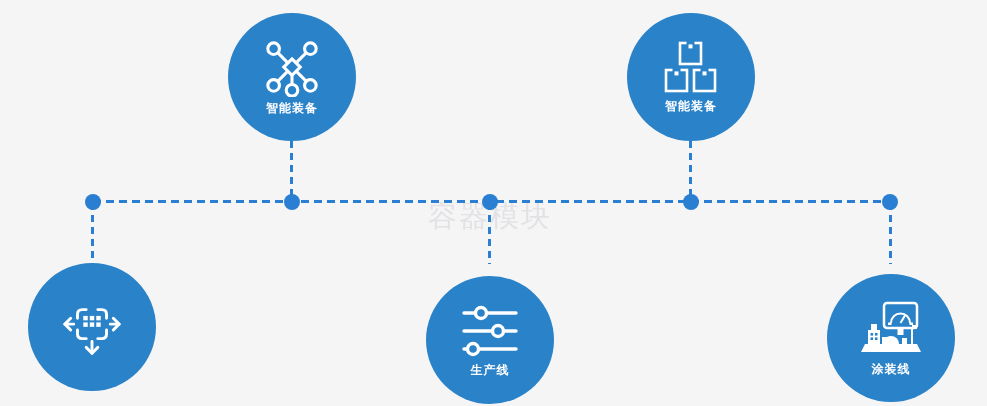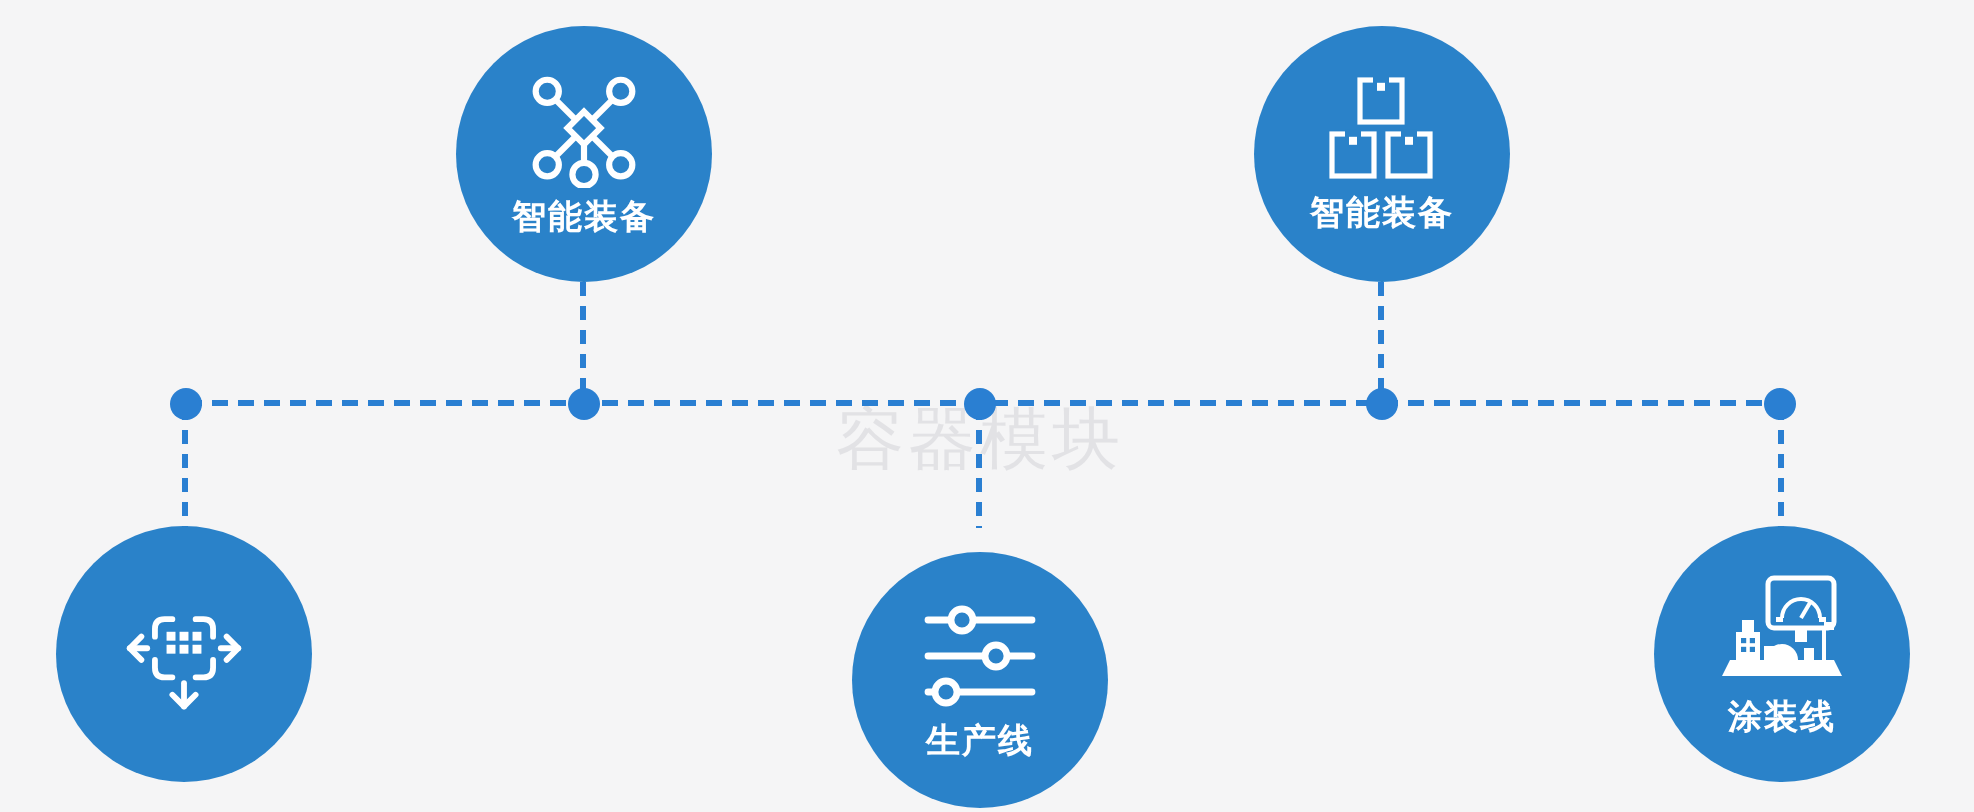--- a/index.html
+++ b/index.html
@@ -13,21 +13,21 @@
     height: 406px;
     background: var(--background, #f5f5f6);
     overflow: hidden;
   }
   
   .watermark {
     position: absolute;
     left: 490px;
     top: 197px;
     transform: translateX(-50%);
-    font-size: 34px;
+    font-size: 29px;
     letter-spacing: 2px;
     color: var(--watermark-gray, #e2e2e5);
     z-index: 1;
     white-space: nowrap;
     user-select: none;
   }
   
   .h-dash {
     position: absolute;
     height: 3px;
@@ -73,26 +73,26 @@
     display: flex;
     flex-direction: column;
     align-items: center;
     justify-content: center;
     z-index: 4;
   }
   .node-smart      { left: 228px; top: 13px; }
   .node-warehouse  { left: 627px; top: 13px; }
   .node-logistics  { left: 28px;  top: 263px; }
   .node-production { left: 426px; top: 276px; }
-  .node-painting   { left: 827px; top: 263px; }
+  .node-painting   { left: 827px; top: 274px; }
   .node svg { display: block; margin-top: 2px; }
   .node-label {
     margin-top: 3px;
     color: var(--label-white, #ffffff);
-    font-size: 17px;
+    font-size: 12px;
     font-weight: bold;
     letter-spacing: 1px;
     white-space: nowrap;
   }
 </style>
 </head>
 <body>
 
 <div class="stage">
 

